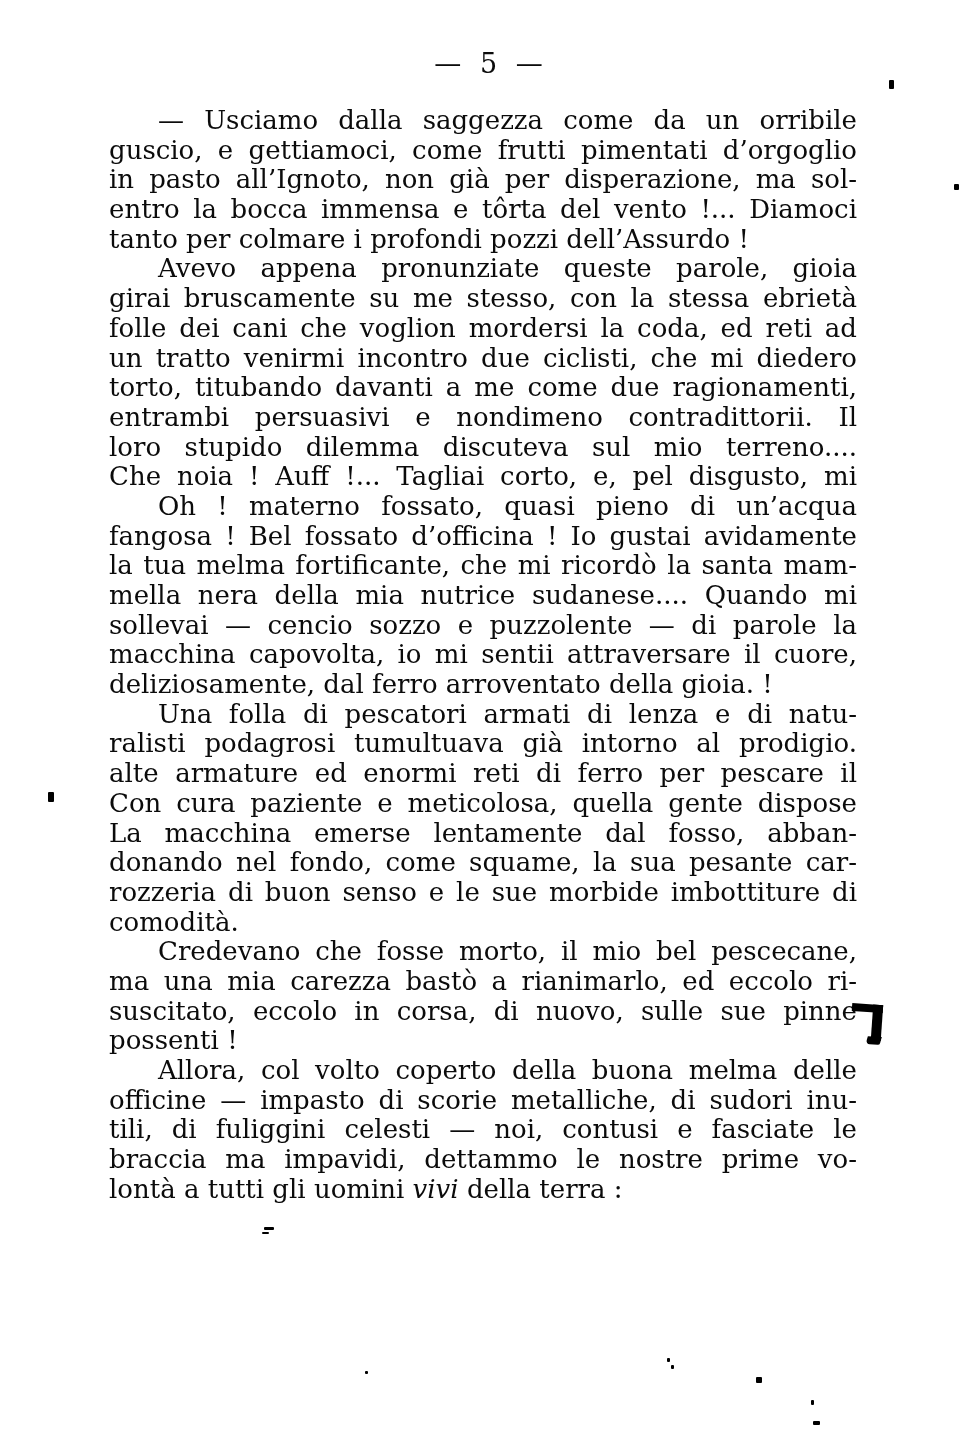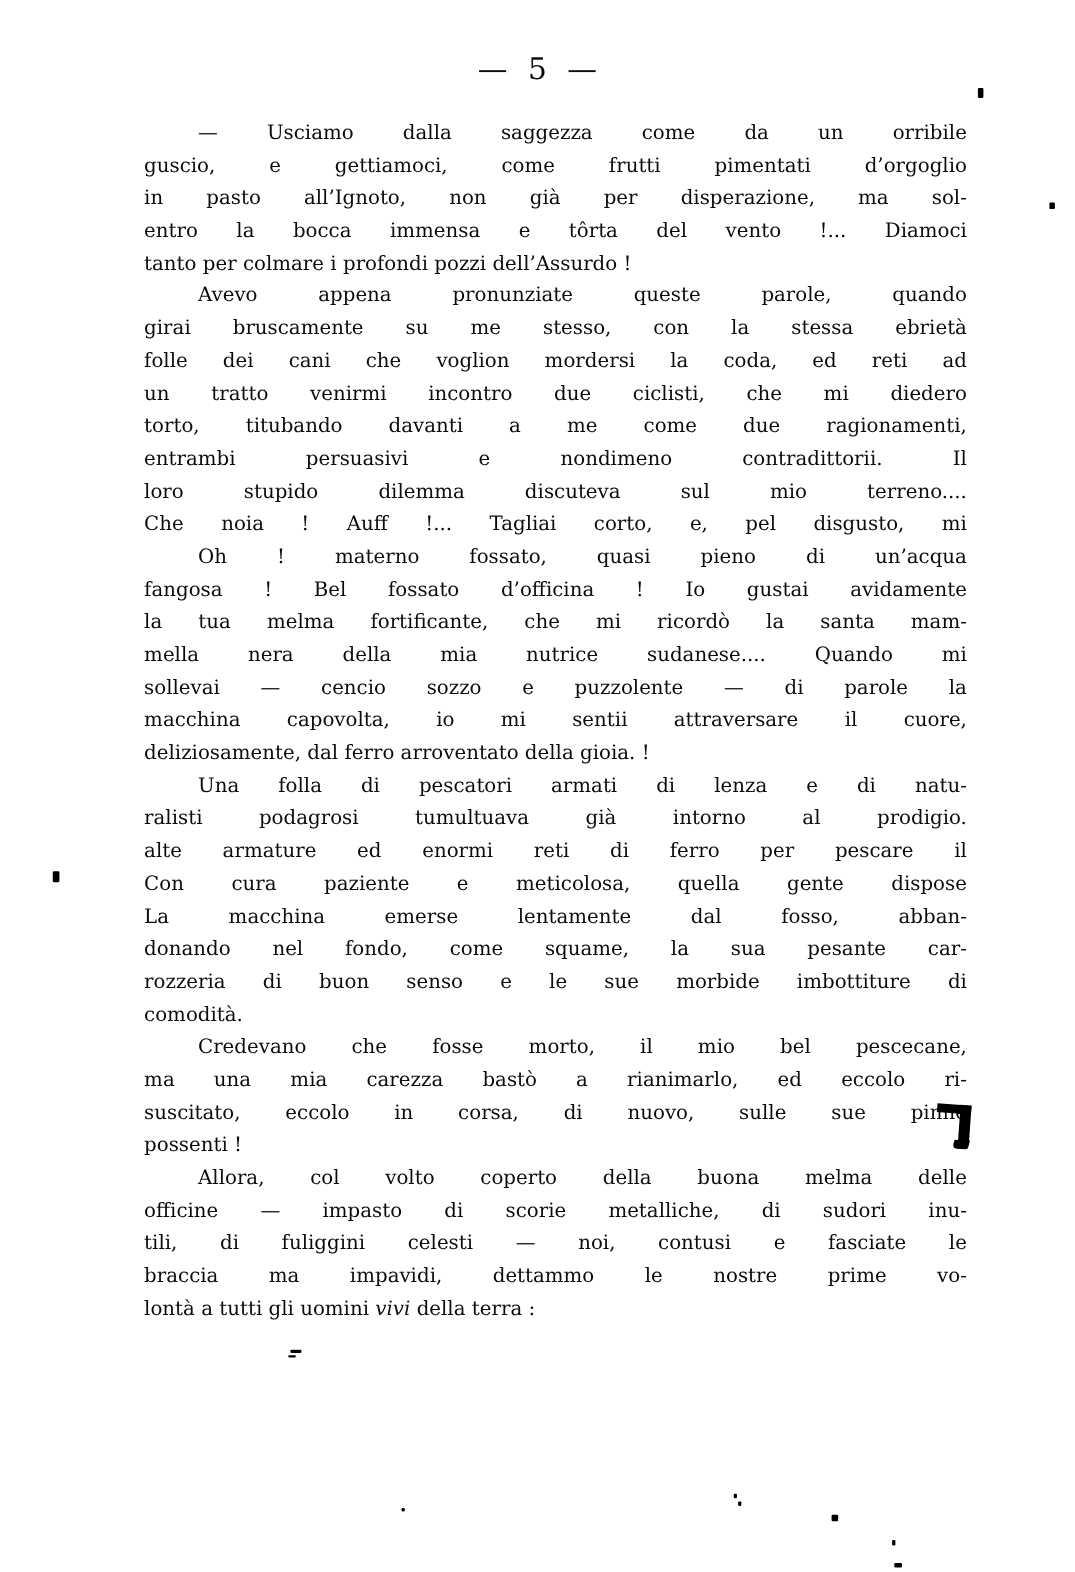--- a/index.html
+++ b/index.html
@@ -17,24 +17,24 @@
     top: 48px;
     left: 0;
     width: 977px;
     text-align: center;
     font-size: 27px;
     word-spacing: 10px;
     color: #0b0b0b;
   }
   .text-block {
     position: absolute;
-    left: 131px;
+    left: 109px;
     top: 106px;
     width: 748px;
-    font-size: 18px;
+    font-size: 26px;
   }
   .line {
     height: 29.7px;
     line-height: 29.7px;
     text-align: justify;
     text-align-last: justify;
     text-justify: inter-word;
     white-space: nowrap-none; 
   }
   .line.last {
@@ -75,21 +75,21 @@
 
 <div class="page">
   <div class="page-header">— 5 —</div>
 
   <div class="text-block" id="text-block">
       <div class="line indent">— Usciamo dalla saggezza come da un orribile</div>
       <div class="line">guscio, e gettiamoci, come frutti pimentati d’orgoglio</div>
       <div class="line">in pasto all’Ignoto, non già per disperazione, ma sol-</div>
       <div class="line">entro la bocca immensa e tôrta del vento !... Diamoci</div>
       <div class="line last">tanto per colmare i profondi pozzi dell’Assurdo !</div>
-      <div class="line indent">Avevo appena pronunziate queste parole, quando</div>
+      <div class="line indent">Avevo appena pronunziate queste parole, gioia</div>
       <div class="line">girai bruscamente su me stesso, con la stessa ebrietà</div>
       <div class="line">folle dei cani che voglion mordersi la coda, ed reti ad</div>
       <div class="line">un tratto venirmi incontro due ciclisti, che mi diedero</div>
       <div class="line">torto, titubando davanti a me come due ragionamenti,</div>
       <div class="line">entrambi persuasivi e nondimeno contradittorii. Il</div>
       <div class="line">loro stupido dilemma discuteva sul mio terreno....</div>
       <div class="line">Che noia ! Auff !... Tagliai corto, e, pel disgusto, mi</div>
       <div class="line indent">Oh ! materno fossato, quasi pieno di un’acqua</div>
       <div class="line">fangosa ! Bel fossato d’officina ! Io gustai avidamente</div>
       <div class="line">la tua melma fortificante, che mi ricordò la santa mam-</div>

